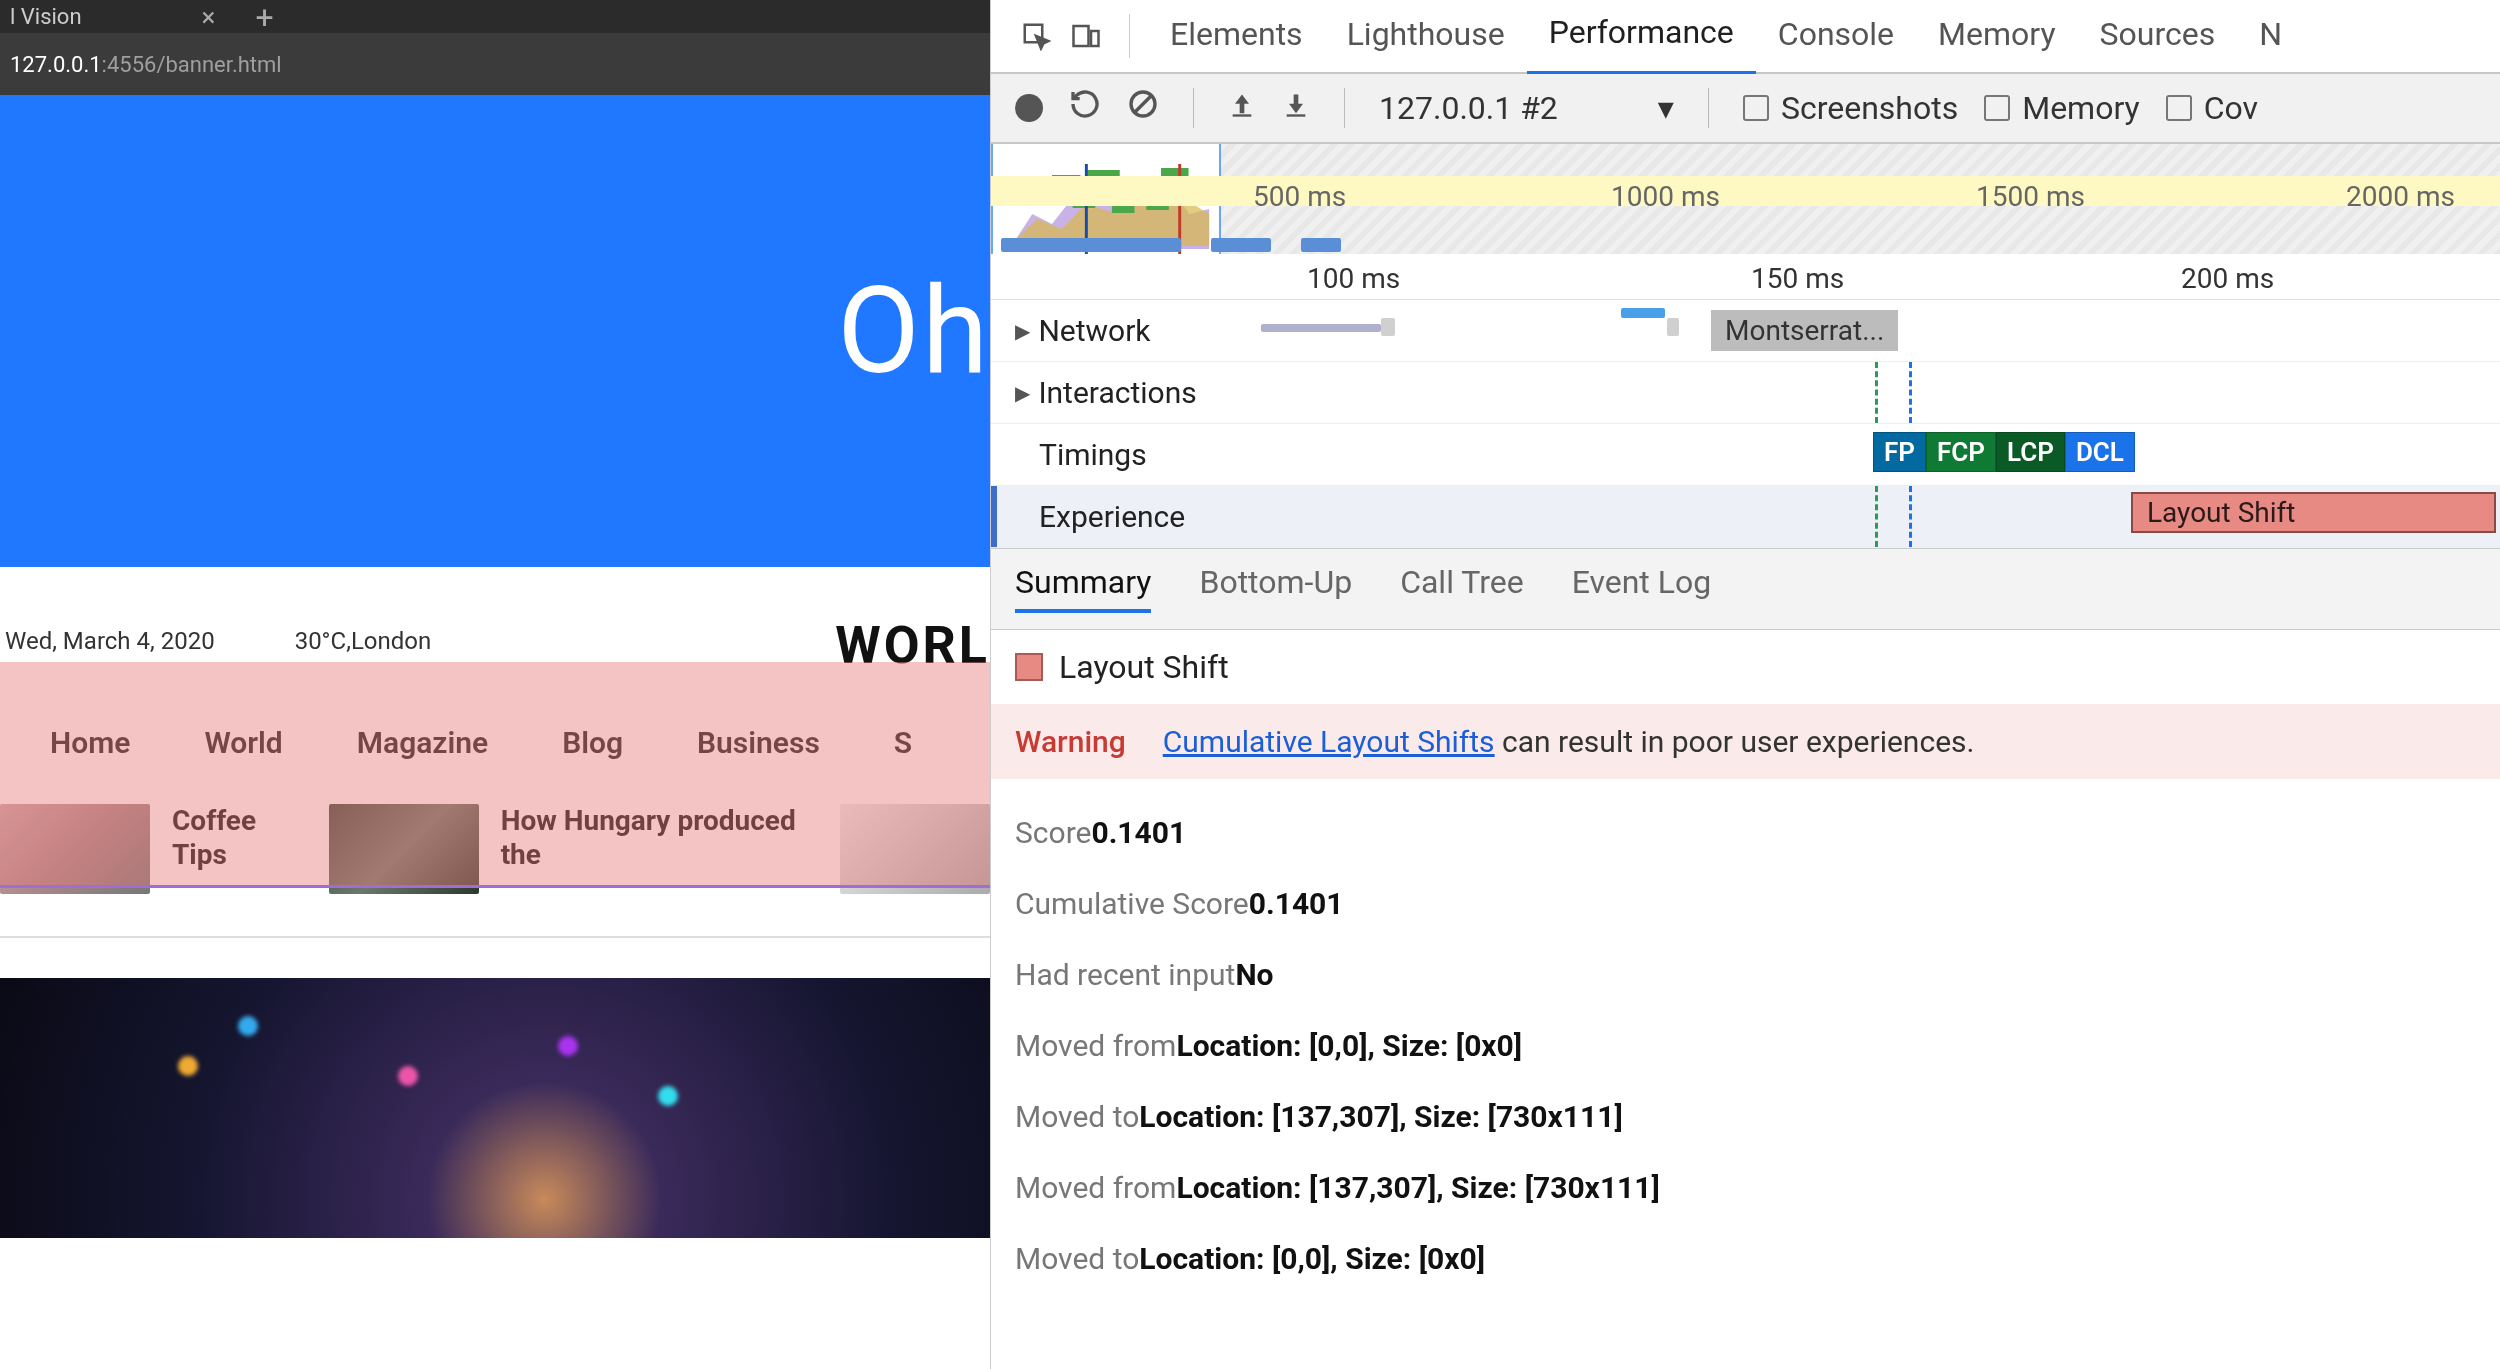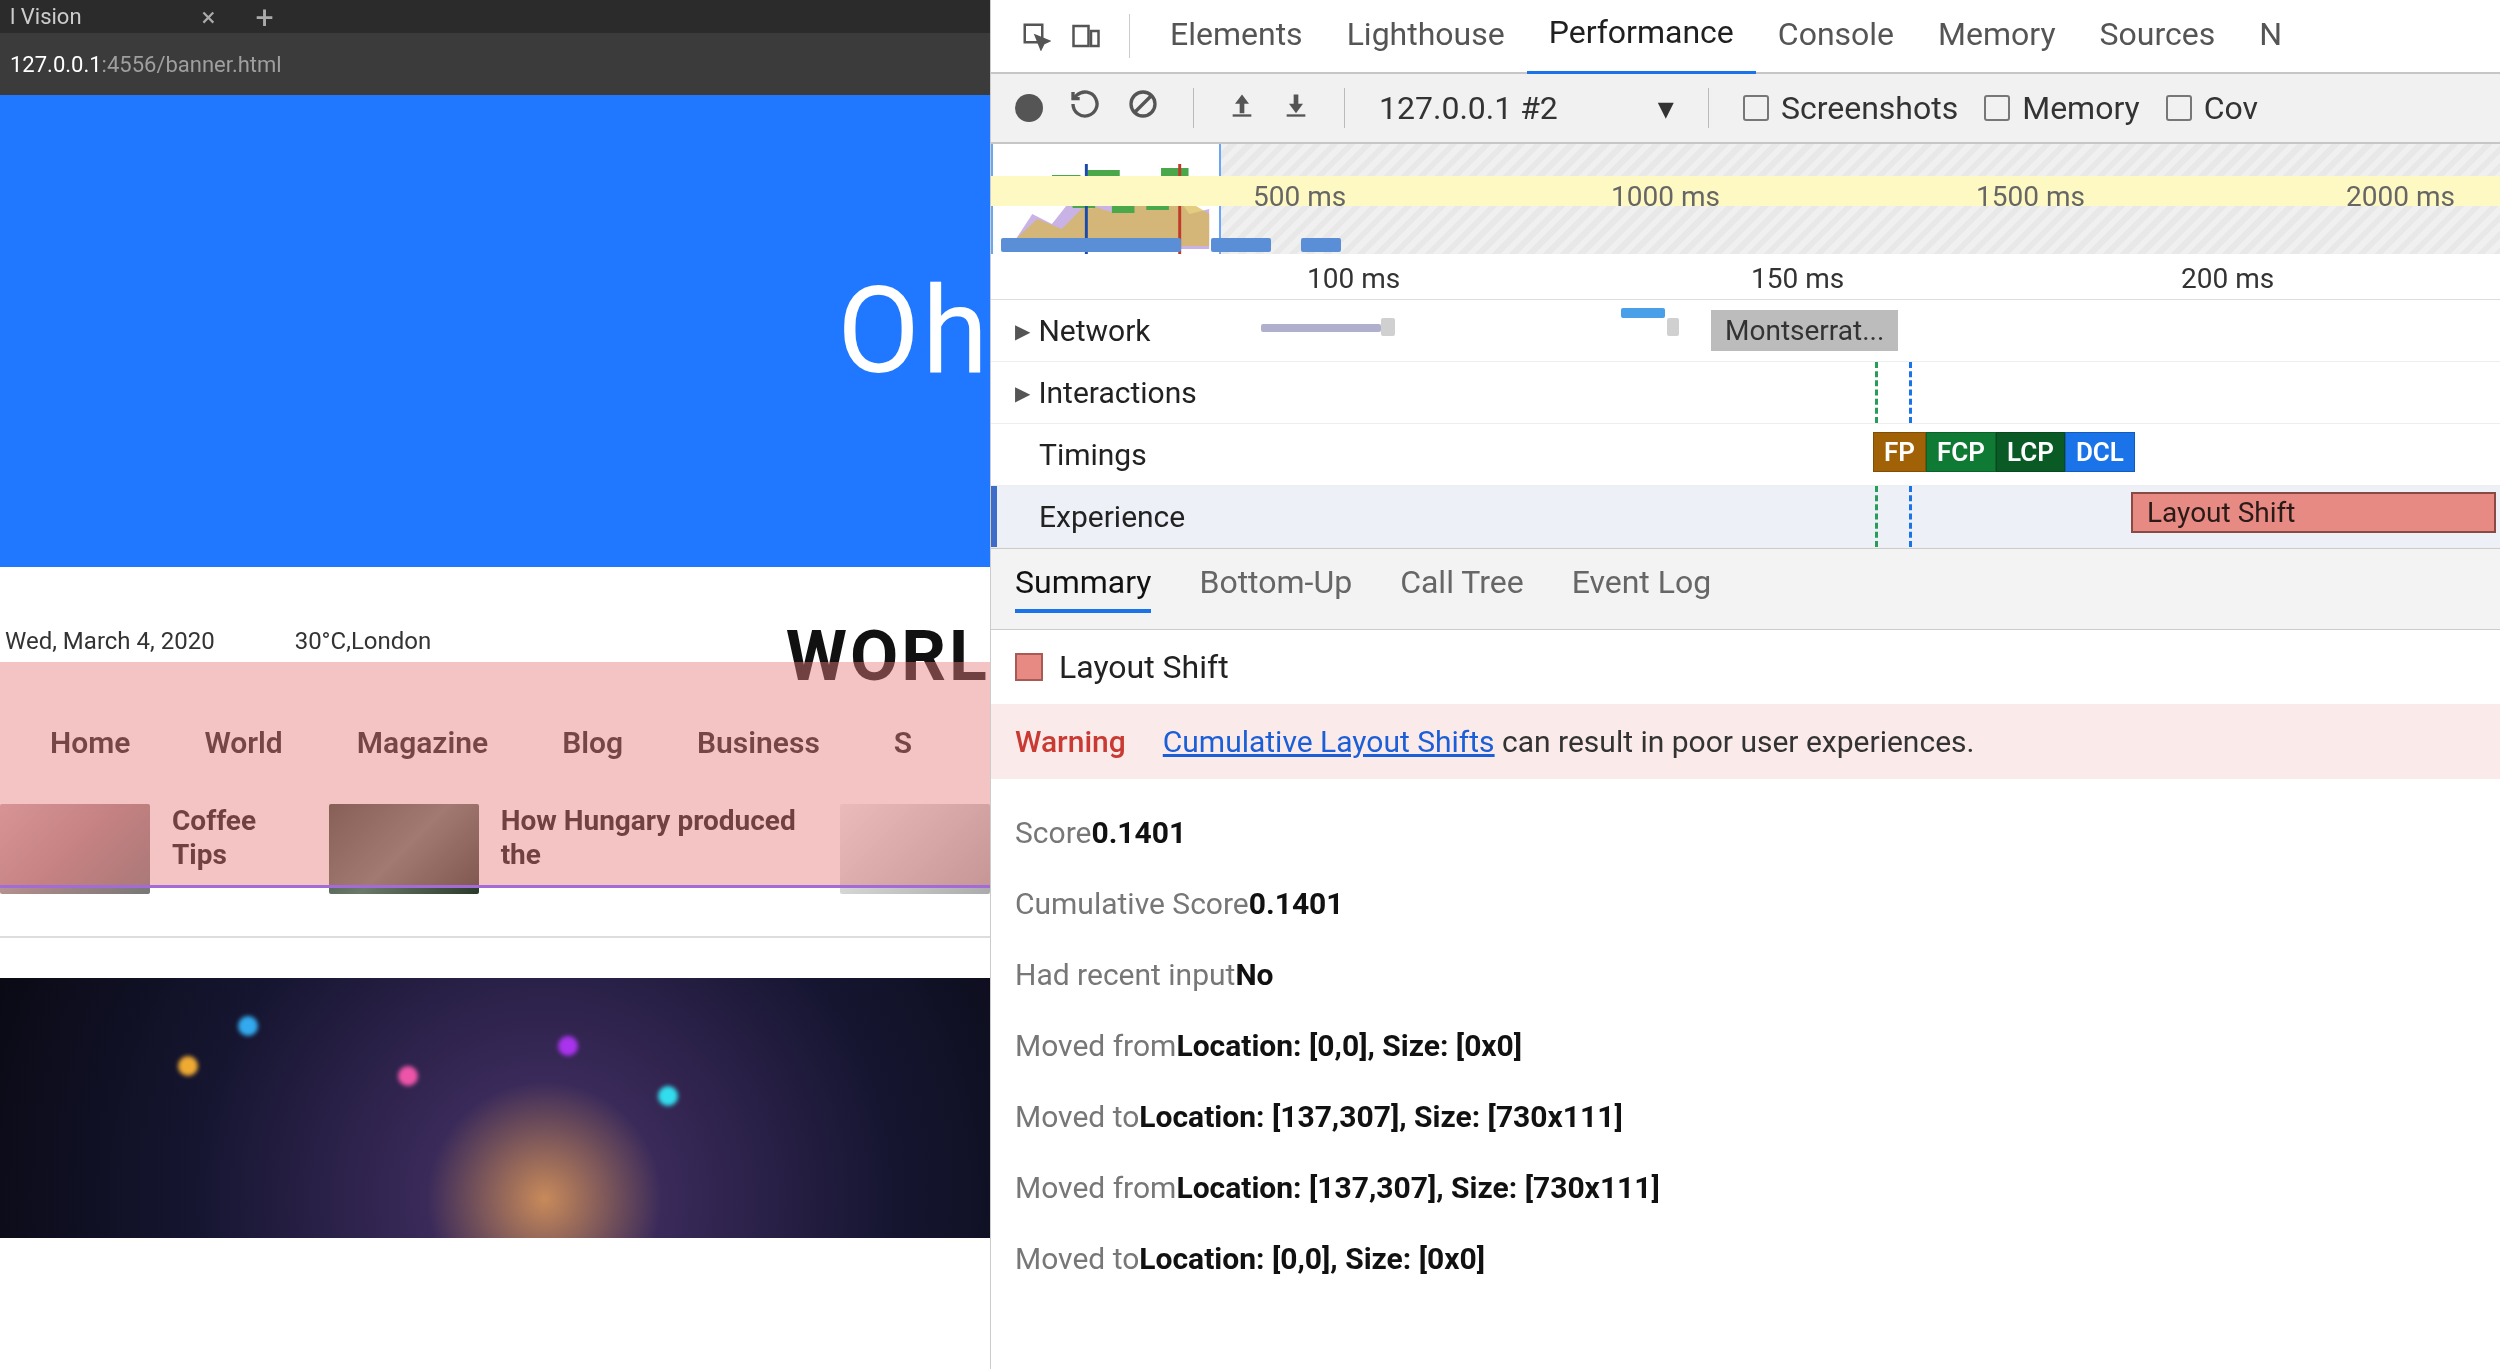--- a/index.html
+++ b/index.html
@@ -14,21 +14,21 @@
 .addr-bar { background: #3b3b3b; height: 62px; display: flex; align-items: center; padding: 0 10px; }
 .addr { font-size: 22px; color: #9f9f9f; }
 .addr .host { color: #fff; }
 
 .banner { background: #1f78ff; height: 472px; display: flex; align-items: center; justify-content: flex-end; padding-right: 0; overflow: hidden; }
 .banner-text { color: #fff; font-size: 120px; font-weight: 400; letter-spacing: 2px; }
 
 .page-meta { display: flex; align-items: baseline; gap: 80px; padding: 60px 5px 40px; position: relative; }
 .date { font-size: 24px; color: #333; }
 .weather { font-size: 24px; color: #333; }
-.page-title { position: absolute; right: 0; top: 48px; font-size: 70px; font-weight: 700; color: #111; letter-spacing: 3px; }
+.page-title { position: absolute; right: 0; top: 48px; font-size: 52px; font-weight: 700; color: #111; letter-spacing: 3px; }
 
 .cls-overlay { position: absolute; left: 0; top: 662px; width: 990px; height: 226px; background: rgba(231, 123, 123, 0.45); border-bottom: 3px solid #a16bd8; }
 
 .nav { display: flex; gap: 74px; padding: 30px 50px 32px; font-size: 30px; font-weight: 600; color: #1a1a1a; }
 
 .articles { display: flex; gap: 22px; padding: 12px 0 42px; border-bottom: 2px solid #ddd; align-items: flex-start; }
 .thumb { width: 150px; height: 90px; background: linear-gradient(135deg,#caa 0%,#a88 50%,#777 100%); border-radius: 2px; flex: 0 0 auto; }
 .thumb.b { background: linear-gradient(135deg,#3a4a3a 0%,#6a7a6a 50%,#2a3a2a 100%); }
 .thumb.c { background: linear-gradient(135deg,#eee 0%,#ccc 50%,#aaa 100%); }
 .art-title { font-size: 28px; font-weight: 700; color: #111; line-height: 1.2; max-width: 230px; }
@@ -70,21 +70,21 @@
 .wf-label .tri { font-size: 20px; color: #555; }
 .wf-track { flex: 1; position: relative; height: 100%; }
 .net-seg { position: absolute; top: 24px; height: 8px; background: #b0b0cc; border-radius: 2px; }
 .net-seg.bar { top: 18px; height: 18px; background: #d0d0d0; }
 .net-seg.blue { background: #4aa0e8; }
 .net-label { position: absolute; left: 460px; top: 10px; background: #bcbcbc; padding: 4px 14px; font-size: 28px; color: #333; }
 .vline { position: absolute; top: 0; bottom: 0; width: 0; border-left: 3px dashed #2a9c5a; }
 .vline.b { border-left-color: #1a73e8; }
 
 .timing-badge { display: inline-block; padding: 4px 10px; font-size: 26px; font-weight: 600; color: #fff; margin-right: 0; border: 1px solid rgba(0,0,0,.2); }
-.fp { background: #a16207; }
+.fp { background: #0369a1; }
 .fcp { background: #0f7a33; }
 .lcp { background: #0a5a26; }
 .dcl { background: #1a73e8; }
 .ls-bar { position: absolute; background: #e88a84; border: 2px solid #8a4a44; font-size: 28px; color: #2a1a18; padding: 2px 14px; }
 
 .sub-tabs { display: flex; gap: 48px; padding: 14px 24px 16px; background: #f3f3f3; font-size: 32px; color: #666; border-top: 1px solid #ccc; border-bottom: 1px solid #ccc; }
 .sub-tab.active { color: #111; border-bottom: 4px solid #1a73e8; padding-bottom: 8px; }
 
 .summary-head { display: flex; align-items: center; gap: 16px; padding: 18px 24px; font-size: 32px; color: #222; }
 .ls-swatch { width: 28px; height: 28px; background: #e88a84; border: 2px solid #a85a54; }

